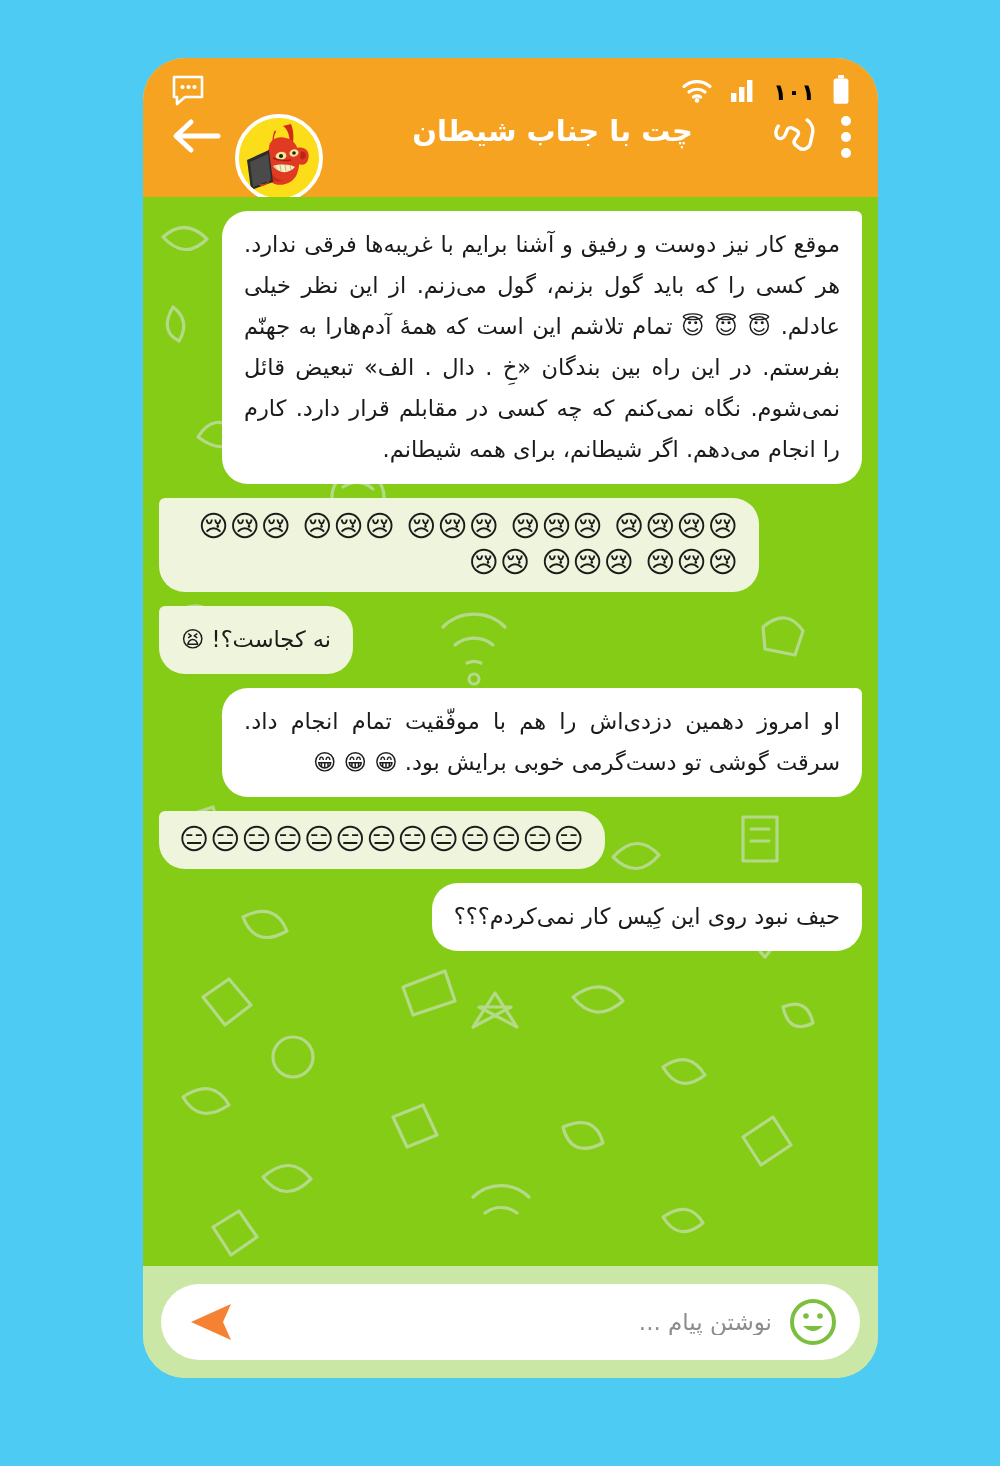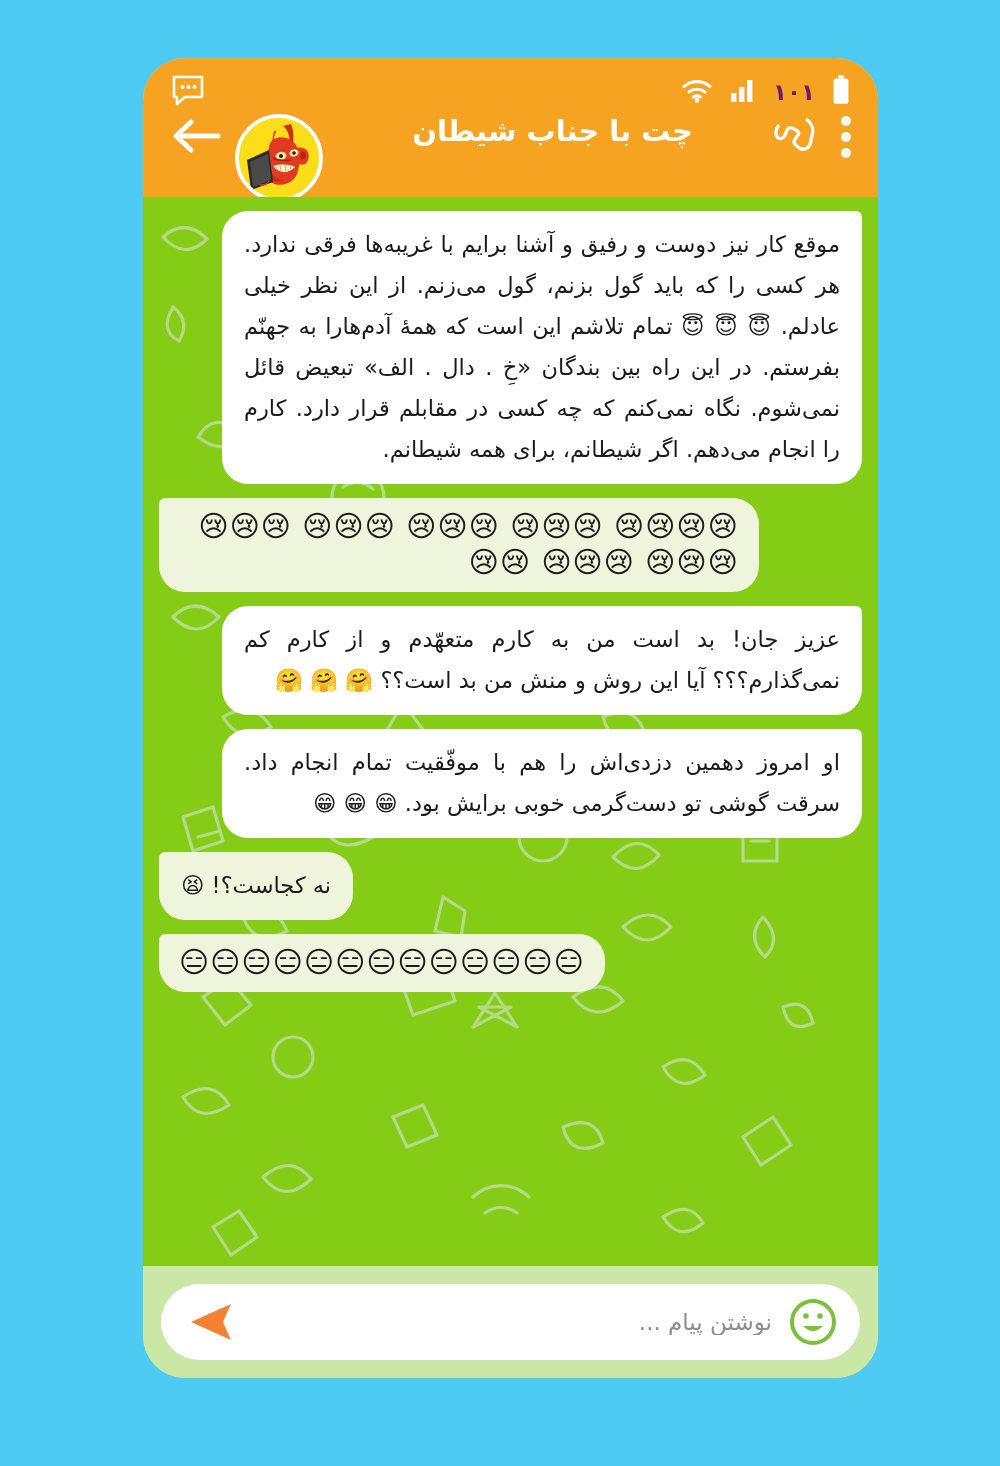--- a/index.html
+++ b/index.html
@@ -55,21 +55,21 @@
     align-items: center;
   }
   .sb-right {
     margin-left: auto;
     margin-right: 28px;
     display: flex;
     align-items: center;
     gap: 17px;
   }
   .sb-clock {
-    color: #701a75;
+    color: #000000;
     font-size: 23px;
     font-weight: 700;
     letter-spacing: 1px;
     line-height: 1;
   }
 
   .headrow {
     position: absolute;
     top: 56px;
     left: 0;
@@ -363,38 +363,38 @@
     <div class="msgs">
 
       <div class="row in">
         <div class="bubble">موقع کار نیز دوست و رفیق و آشنا برایم با غریبه‌ها فرقی ندارد. هر کسی را که باید گول بزنم، گول می‌زنم. از این نظر خیلی عادلم. 😇 😇 😇 تمام تلاشم این است که همهٔ آدم‌هارا به جهنّم بفرستم. در این راه بین بندگان «خِ . دال . الف» تبعیض قائل نمی‌شوم. نگاه نمی‌کنم که چه کسی در مقابلم قرار دارد. کارم را انجام می‌دهم. اگر شیطانم، برای همه شیطانم.</div>
       </div>
 
       <div class="row out">
         <div class="bubble emoji-only wide">😢😢😢😢 😢😢😢 😢😢😢 😢😢😢 😢😢😢 😢😢😢 😢😢😢 😢😢</div>
       </div>
 
-      <div class="row in">
-        <div class="bubble">عزیز جان! بد است من به کارم متعهّدم و از کارم کم نمی‌گذارم؟؟؟ آیا این روش و منش من بد است؟؟ 🤗 🤗 🤗</div>
-      </div>
-
+
+
+      <div class="row out">
+        <div class="bubble short">نه کجاست؟! 😫</div>
+      </div>
 
       <div class="row in">
         <div class="bubble">او امروز دهمین دزدی‌اش را هم با موفّقیت تمام انجام داد. سرقت گوشی تو دست‌گرمی خوبی برایش بود. 😁 😁 😁</div>
       </div>
 
       <div class="row out">
-        <div class="bubble short">نه کجاست؟! 😫</div>
-      </div>
-
-      <div class="row out">
         <div class="bubble emoji-only">😑😑😑😑😑😑😑😑😑😑😑😑😑</div>
       </div>
 
 
+      <div class="row in">
+        <div class="bubble short">حیف نبود روی این کِیس کار نمی‌کردم؟؟؟</div>
+      </div>
 
     </div>
   </div>
 
   <div class="composer">
     <div class="composer-inner">
       <span class="send-btn">
         <svg width="54" height="48" viewBox="0 0 54 48">
           <path d="M48 6 L8 24 L48 42 L40 24 Z" fill="#f58232"></path>
         </svg>

